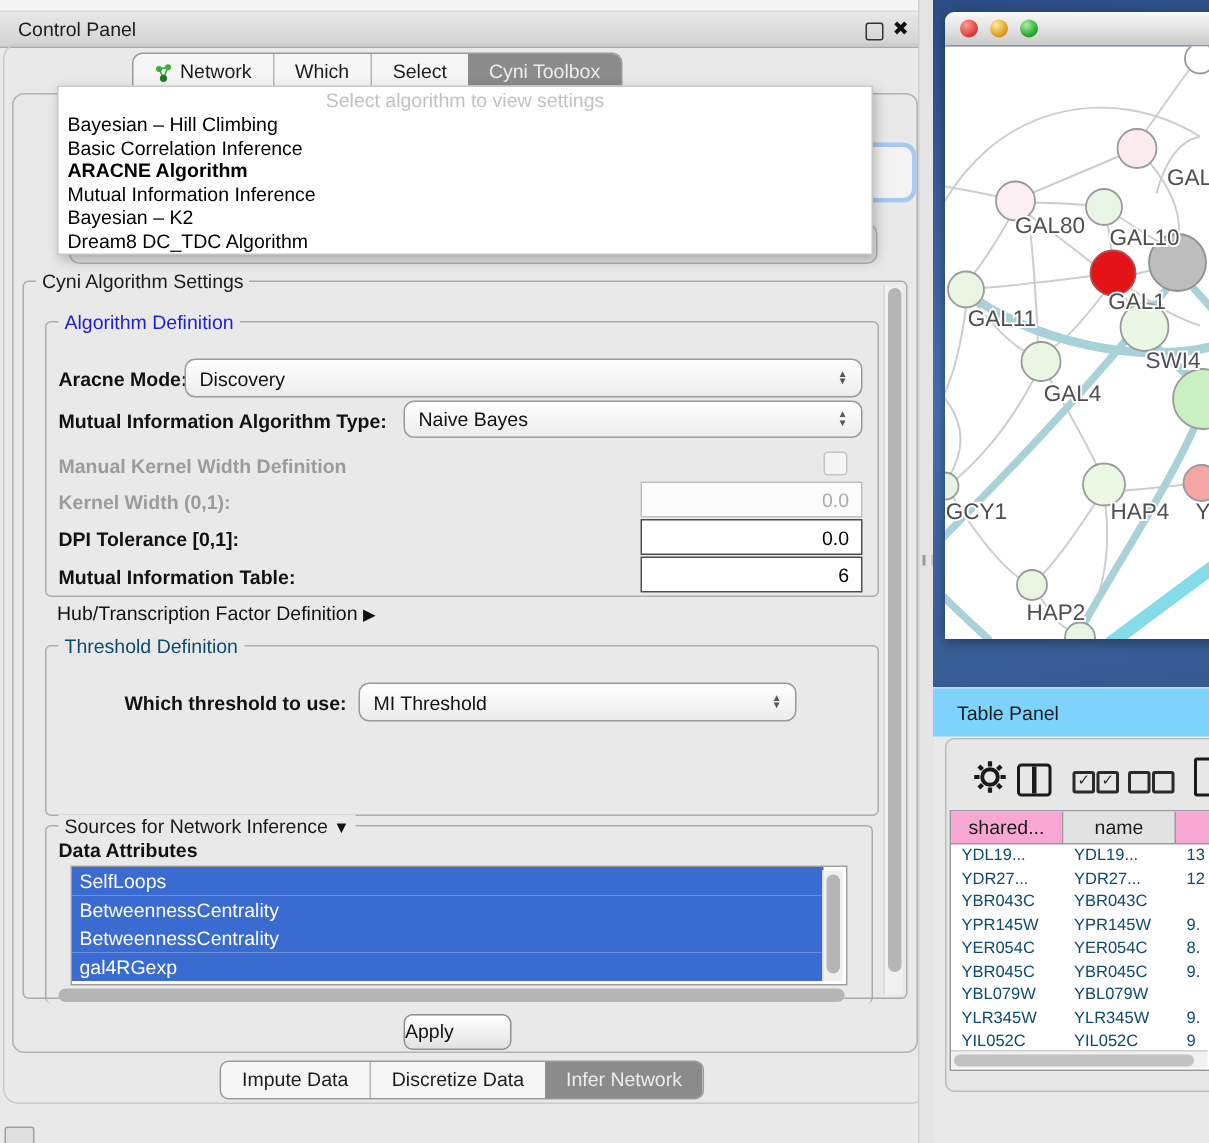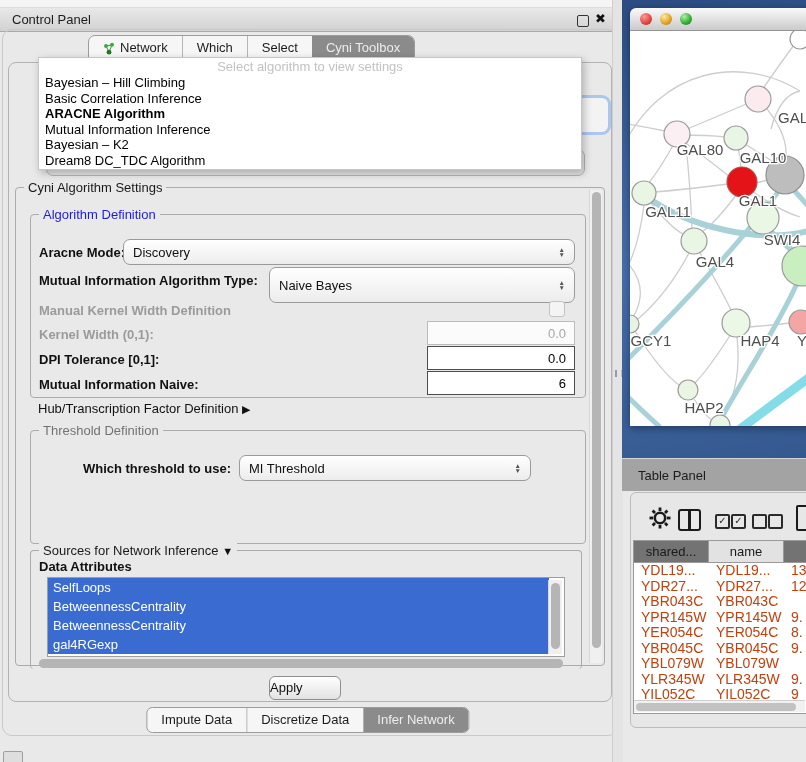--- a/index.html
+++ b/index.html
@@ -37,21 +37,21 @@
   
   .popup{left:38px;top:57px;width:542px;height:111px;background:#ffffff;border:1px solid #c6c6c6;
     box-shadow:2px 3px 8px rgba(0,0,0,0.25);z-index:50;}
   .popup-hint{font-size:13px;color:#c2c2c2;text-align:center;height:17px;line-height:17px;}
   .popup-item{font-size:13px;color:#000;line-height:15.6px;padding-left:6px;white-space:nowrap;}
   .popup-item.bold{font-weight:bold;}
   
   .grp{position:absolute;border:1px solid #ababab;border-radius:4px;}
   .grp>.legend{position:absolute;top:-8px;left:8px;background:#e9e9e9;padding:0 4px;font-size:13px;color:#1a1a1a;white-space:nowrap;}
   .legend.blue{color:#1d1dd6;}
-  .legend.green{color:#737373;}
+  .legend.green{color:#0c4a6e;}
   .lbl{position:absolute;font-size:13px;font-weight:bold;color:#111;white-space:nowrap;}
   .lbl.dis{color:#9b9b9b;}
   .combo{position:absolute;border:1px solid #9a9a9a;border-radius:7px;background:linear-gradient(#ffffff,#ececec);
     display:flex;align-items:center;font-size:13px;color:#111;padding:0 9px;box-sizing:border-box;}
   .spin{margin-left:auto;display:flex;flex-direction:column;align-items:center;color:#555;font-size:6.5px;line-height:5.5px;padding-left:6px;}
   .tf{position:absolute;border:1px solid #4d4d4d;background:#fff;font-size:13px;color:#000;
     text-align:right;padding:0 8px;box-sizing:border-box;display:flex;align-items:center;justify-content:flex-end;}
   .tf.dis{border:1px solid #bcbcbc;background:#fbfbfb;color:#a8a8a8;}
   .chk{position:absolute;width:14px;height:14px;border:1px solid #c3c3c3;border-radius:3px;background:#f4f4f4;}
   .vscroll{position:absolute;right:2px;top:2px;bottom:2px;width:12px;background:#f0f0f0;border-left:1px solid #d8d8d8;}
@@ -70,34 +70,34 @@
   .net-frame{left:622px;top:0;width:184px;height:458px;background:linear-gradient(170deg,#2b4d83 0%,#476fae 55%,#34598f 100%);}
   .net-window{position:absolute;left:8px;top:8px;width:200px;height:418px;border-radius:6px 0 0 0;overflow:hidden;
     box-shadow:0 2px 8px rgba(0,0,0,0.4);}
   .net-titlebar{height:22px;background:linear-gradient(#fafafa,#cacaca);border-bottom:1px solid #959595;display:flex;align-items:center;padding-left:10px;gap:8px;}
   .light{width:12px;height:12px;border-radius:50%;}
   .light.red{background:radial-gradient(circle at 35% 30%,#ff9a94,#e0443e 60%,#a8201c);}
   .light.yellow{background:radial-gradient(circle at 35% 30%,#ffe9a0,#dea123 60%,#a87708);}
   .light.green{background:radial-gradient(circle at 35% 30%,#b0f0a8,#2dac2f 60%,#1b7a1d);}
   .net-canvas{display:block;background:#ffffff;}
   
-  .tp-bar{left:622px;top:458px;width:184px;height:32px;background:#a3a3a3;border-top:1px solid #d5d5d5;display:flex;align-items:center;}
+  .tp-bar{left:622px;top:458px;width:184px;height:32px;background:#7dd3fc;border-top:1px solid #d5d5d5;display:flex;align-items:center;}
   .tp-title{font-size:13px;color:#1c1c1c;padding-left:16px;}
   .tp-box{left:630px;top:492px;width:200px;height:234px;background:#e7e7e7;border:1px solid #bcbcbc;border-radius:6px;}
   .tool-ic{position:absolute;color:#1a1a1a;}
   .cols-ic{width:19px;height:18px;border:2.5px solid #1a1a1a;border-radius:3px;}
   .cols-ic:after{content:"";position:absolute;left:8px;top:0;width:2.5px;height:18px;background:#1a1a1a;}
   .cb{position:absolute;width:11px;height:11px;border:2px solid #2a2a2a;border-radius:2px;font-size:10px;line-height:10px;text-align:center;font-weight:bold;color:#2a2a2a;}
   .doc-ic{width:16px;height:22px;border:2.5px solid #1a1a1a;border-radius:2px;background:#e7e7e7;}
   .tbl{left:633px;top:540px;width:220px;height:172px;background:#fff;border:1px solid #9a9a9a;overflow:hidden;}
   .tbl-head{display:flex;height:21px;border-bottom:1px solid #9a9a9a;}
   .th{font-size:13px;color:#1a1a1a;text-align:center;line-height:21px;border-right:1px solid #9a9a9a;background:#e2e2e2;box-sizing:border-box;}
-  .th.hl{background:#737373;}
+  .th.hl{background:#f9a8d4;}
   .tr{display:flex;height:15.5px;}
-  .td{font-size:14px;color:#c2410c;line-height:15.5px;padding-left:7px;box-sizing:border-box;white-space:nowrap;overflow:hidden;}
+  .td{font-size:11px;color:#0c4a6e;line-height:15.5px;padding-left:7px;box-sizing:border-box;white-space:nowrap;overflow:hidden;}
   .tbl-hscroll{left:634px;top:700px;width:171px;height:11px;background:#f1f1f1;border-top:1px solid #cfcfcf;z-index:6;}
   .tbl-hthumb{position:absolute;left:2px;top:1.5px;width:160px;height:8px;border-radius:4px;background:#c2c2c2;}
   .mini-square{left:3px;top:751px;width:18px;height:11px;border:1px solid #9f9f9f;background:#dedede;border-radius:2px;}
 </style>
 </head>
 <body>
 
 <div class="abs top-strip"></div>
 
 <div class="abs cp-titlebar">
@@ -150,42 +150,42 @@
       <span class="lbl" style="left:8px;top:30px;">Aracne Mode:</span>
       <div class="combo" style="left:92px;top:24px;width:452px;height:26px;">
         <span>Discovery</span>
         <span class="spin">
             <span>▲</span>
             <span>▼</span>
           </span>
       </div>
 
       <span class="lbl" style="left:8px;top:58px;">Mutual Information Algorithm Type:</span>
-      <div class="combo" style="left:238px;top:52px;width:306px;height:36px;">
+      <div class="combo" style="left:238px;top:52px;width:306px;height:25px;">
         <span>Naive Bayes</span>
         <span class="spin">
             <span>▲</span>
             <span>▼</span>
           </span>
       </div>
 
       <span class="lbl dis" style="left:8px;top:88px;">Manual Kernel Width Definition</span>
       <span class="chk" style="left:518px;top:86px;"></span>
 
       <span class="lbl dis" style="left:8px;top:112px;">Kernel Width (0,1):</span>
       <div class="tf dis" style="left:396px;top:106px;width:148px;height:24px;">
         <span>0.0</span>
       </div>
 
       <span class="lbl" style="left:8px;top:137px;">DPI Tolerance [0,1]:</span>
       <div class="tf" style="left:396px;top:131px;width:148px;height:24px;">
         <span>0.0</span>
       </div>
 
-      <span class="lbl" style="left:8px;top:162px;">Mutual Information Naive:</span>
+      <span class="lbl" style="left:8px;top:162px;">Mutual Information Table:</span>
       <div class="tf" style="left:396px;top:156px;width:148px;height:24px;">
         <span>6</span>
       </div>
     </div>
 
     <span class="lbl" style="left:22px;top:213px;font-weight:normal;">
       <span>Hub/Transcription Factor Definition</span>
       <span class="tri">▶</span>
     </span>
 

